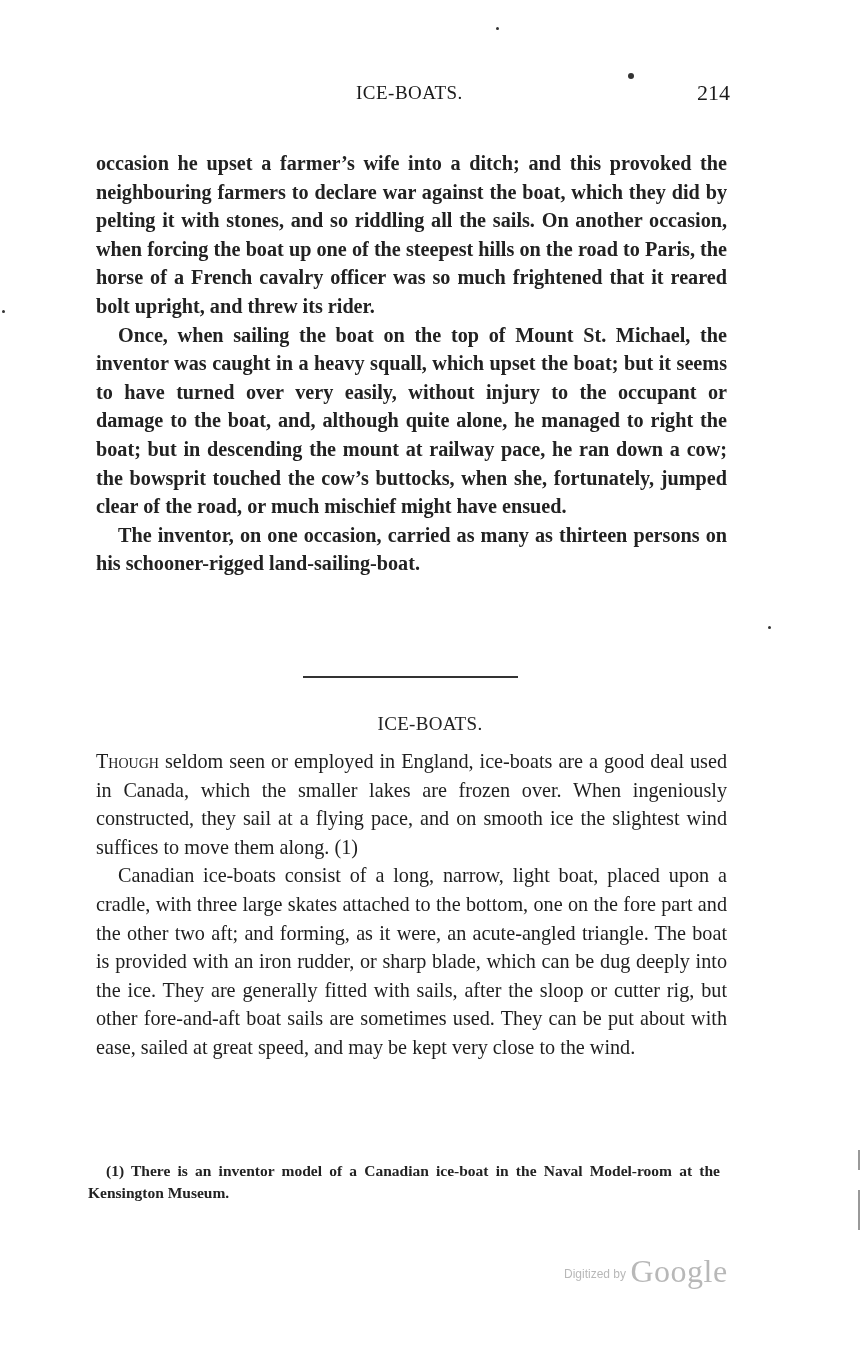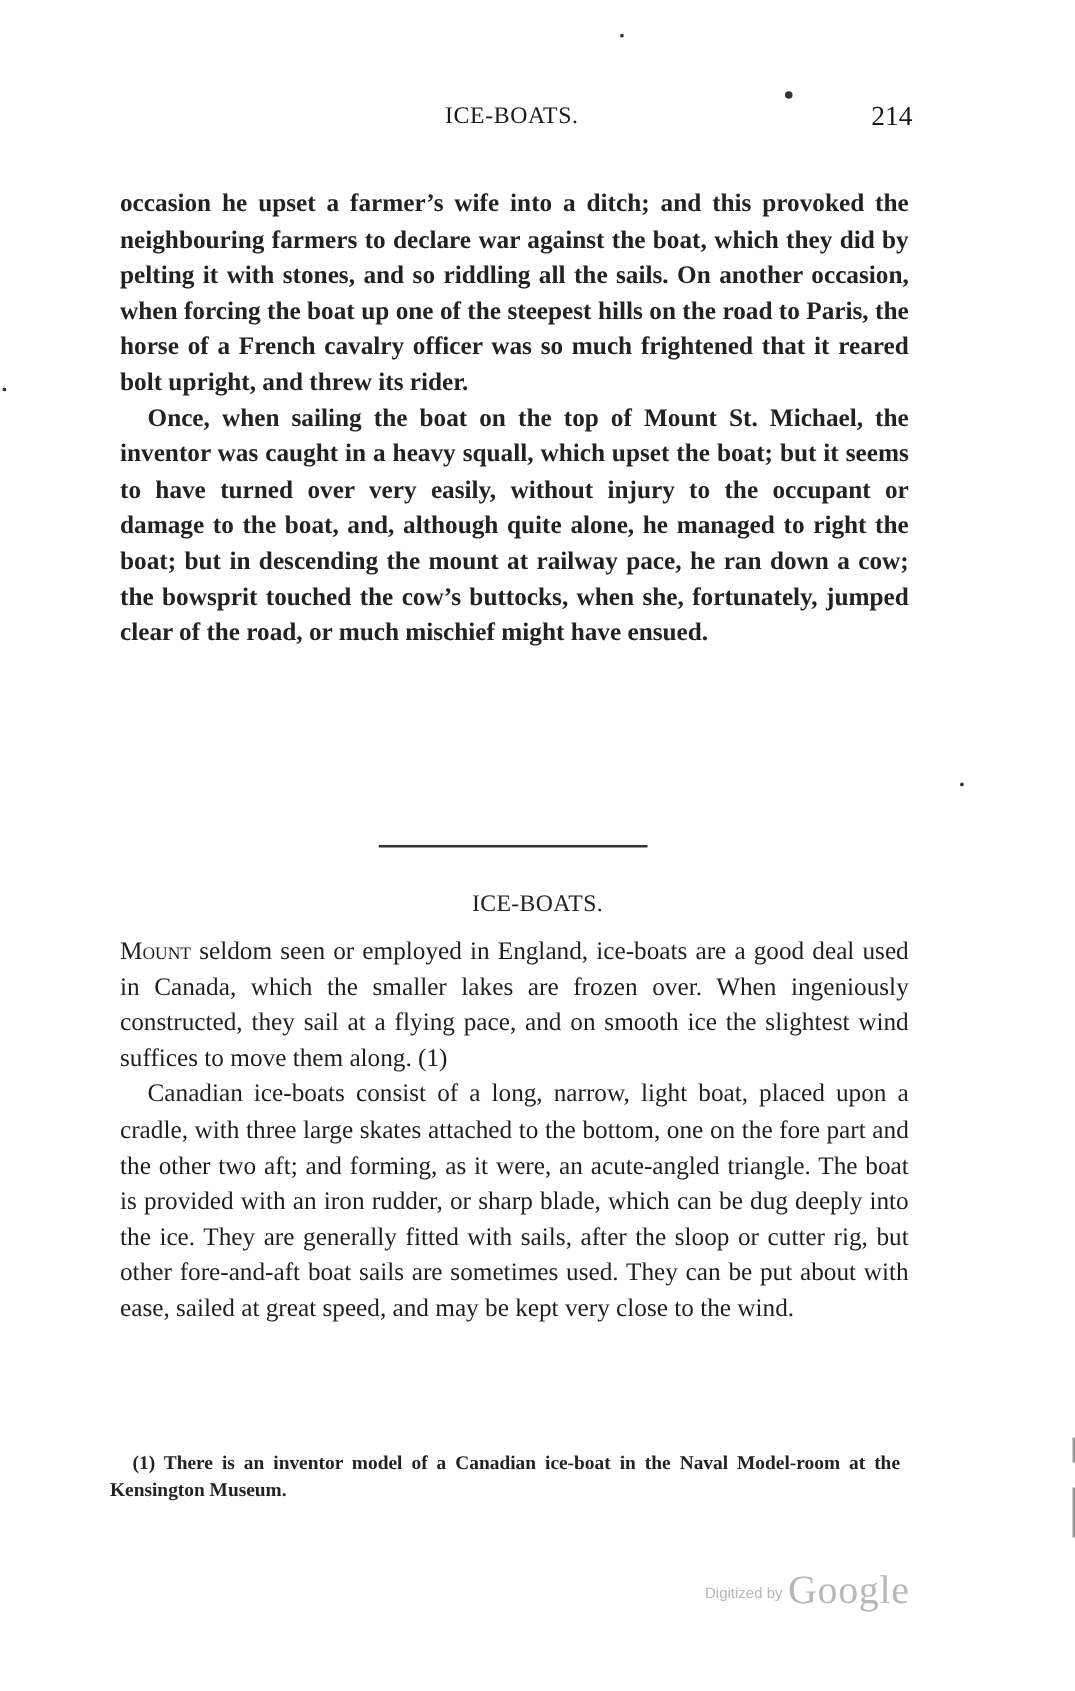--- a/index.html
+++ b/index.html
@@ -44,28 +44,29 @@
 <body>
 
 <div class="header">
   <span class="running-head">ICE-BOATS.</span>
   <span class="page-num">214</span>
 </div>
 
 <div class="text-block block1">
   <p>occasion he upset a farmer’s wife into a ditch; and this provoked the neighbouring farmers to declare war against the boat, which they did by pelting it with stones, and so riddling all the sails.  On another occasion, when forcing the boat up one of the steepest hills on the road to Paris, the horse of a French cavalry officer was so much frightened that it reared bolt upright, and threw its rider.</p>
   <p class="indent">Once, when sailing the boat on the top of Mount St. Michael, the inventor was caught in a heavy squall, which upset the boat; but it seems to have turned over very easily, without injury to the occupant or damage to the boat, and, although quite alone, he managed to right the boat; but in descending the mount at railway pace, he ran down a cow; the bowsprit touched the cow’s buttocks, when she, fortunately, jumped clear of the road, or much mischief might have ensued.</p>
+  <p class="indent">The inventor, on one occasion, carried as many as thirteen persons on his schooner-rigged land-sailing-boat.</p>
 </div>
 
 <div class="rule"></div>
 
 <div class="section-title">ICE-BOATS.</div>
 
 <div class="text-block block2">
-  <p><span class="smallcaps">Mount</span><span> seldom seen or employed in England, ice-boats are a good deal used in Canada, which the smaller lakes are frozen over.  When ingeniously constructed, they sail at a flying pace, and on smooth ice the slightest wind suffices to move them along.</span> <span>(1)</span></p>
+  <p><span class="smallcaps">Though</span><span> seldom seen or employed in England, ice-boats are a good deal used in Canada, which the smaller lakes are frozen over.  When ingeniously constructed, they sail at a flying pace, and on smooth ice the slightest wind suffices to move them along.</span> <span>(1)</span></p>
   <p class="indent">Canadian ice-boats consist of a long, narrow, light boat, placed upon a cradle, with three large skates attached to the bottom, one on the fore part and the other two aft; and forming, as it were, an acute-angled triangle.  The boat is provided with an iron rudder, or sharp blade, which can be dug deeply into the ice.  They are generally fitted with sails, after the sloop or cutter rig, but other fore-and-aft boat sails are sometimes used.  They can be put about with ease, sailed at great speed, and may be kept very close to the wind.</p>
 </div>
 
 <div class="footnote">
   <span class="fn-indent"></span><span>(1)</span><span> There is an inventor model of a Canadian ice-boat in the Naval Model-room at the Kensington Museum.</span>
 </div>
 
 <div class="watermark">
   <span class="small">Digitized by</span>
   <span class="big">Google</span>

